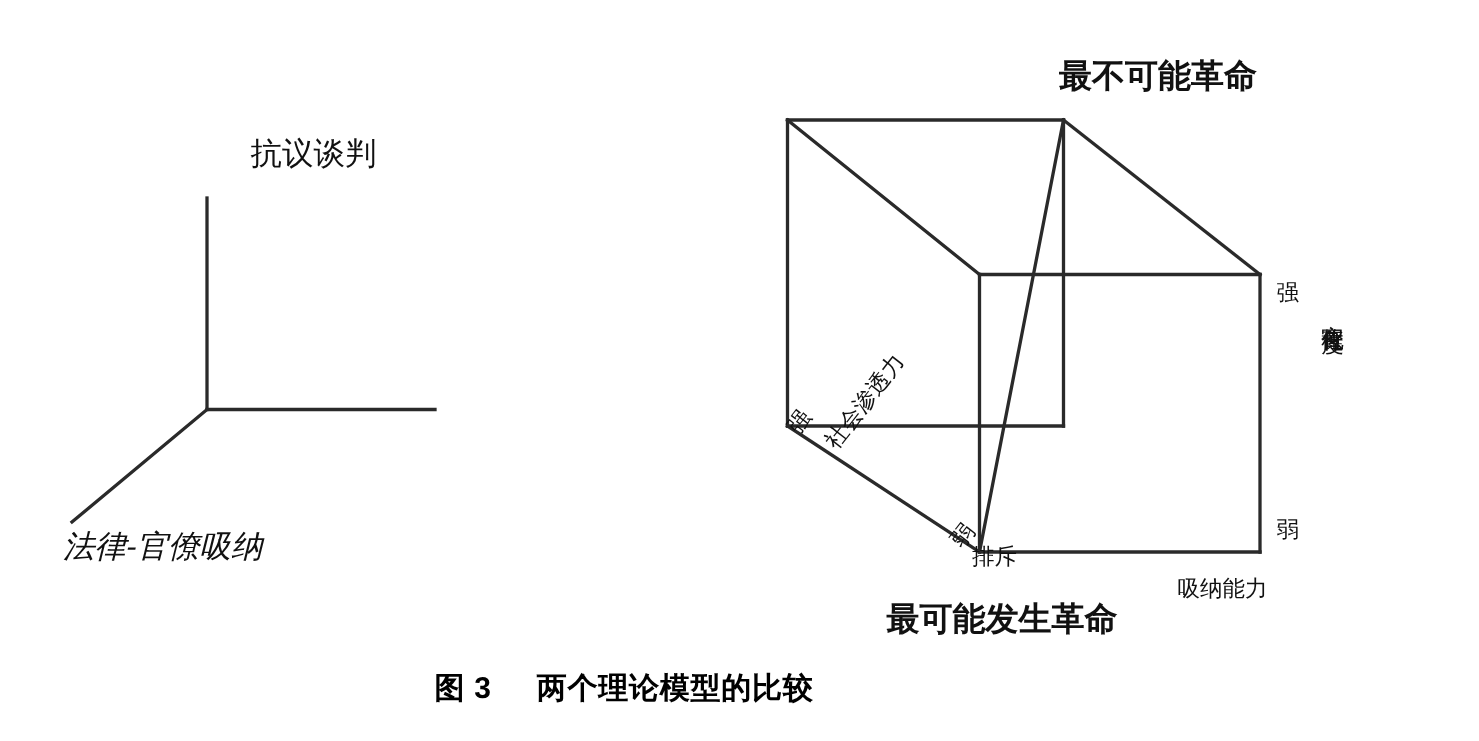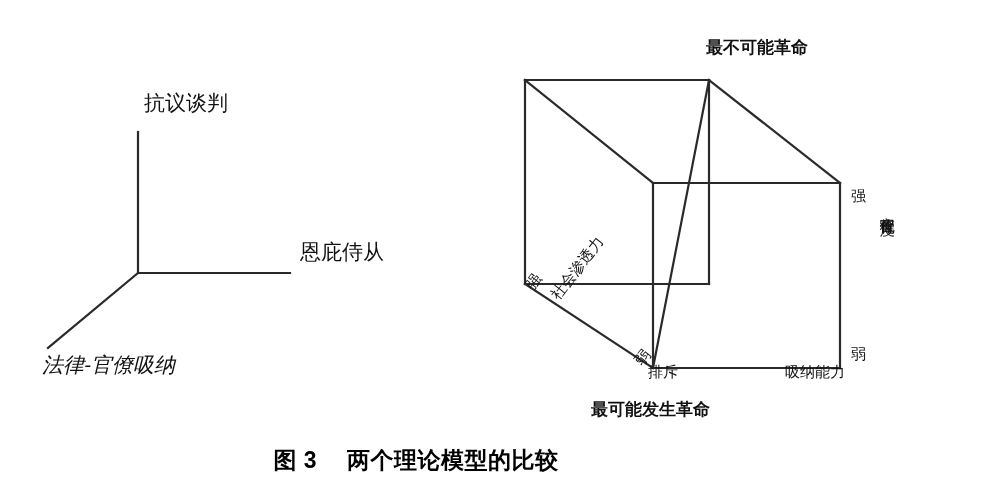--- a/index.html
+++ b/index.html
@@ -27,42 +27,42 @@
     position: absolute;
     white-space: nowrap;
     font-family: "Liberation Sans", sans-serif;
     color: #111111;
     line-height: 1.15;
   }
   .lbl-lg {
     font-size: 21px;
   }
   .lbl-md {
-    font-size: 17px;
+    font-size: 22px;
   }
   .lbl-sm {
     font-size: 15px;
   }
   .bold {
     font-weight: bold;
   }
   .vert {
     writing-mode: vertical-rl;
     text-orientation: upright;
     letter-spacing: 1px;
   }
   .rot-neg {
     transform: rotate(-52deg);
     transform-origin: left top;
   }
   .caption {
     position: absolute;
     width: 832px;
     text-align: center;
-    font-size: 23px;
+    font-size: 20px;
     font-weight: bold;
     letter-spacing: 0.5px;
   }
   .caption .gap {
     display: inline-block;
     width: 30px;
   }
 </style>
 </head>
 <body>
@@ -87,37 +87,36 @@
       <line x1="653" y1="368" x2="840" y2="368"></line>
 
       <line x1="525" y1="80" x2="653" y2="183"></line>
       <line x1="709" y1="80" x2="840" y2="183"></line>
       <line x1="525" y1="284" x2="653" y2="368"></line>
 
       <line x1="709" y1="80" x2="653" y2="368"></line>
     </g>
   </svg>
 
-  <div class="lbl lbl-lg" style="left:144px; top:91px;">抗议谈判</div>
+  <div class="lbl lbl-lg" style="left:167px; top:91px;">抗议谈判</div>
 
-  <div class="lbl lbl-lg" style="left:300px; top:240px;">恩庇侍从</div>
 
   <div class="lbl lbl-lg" style="left:42px; top:353px;font-style:italic;">法律-官僚吸纳</div>
 
   <div class="lbl lbl-md bold" style="left:706px; top:38px;">最不可能革命</div>
 
   <div class="lbl lbl-md bold" style="left:556px; top:400px;margin-left:35px;">最可能发生革命</div>
 
   <div class="lbl lbl-sm" style="left:851px; top:187px;">强</div>
 
   <div class="lbl lbl-sm" style="left:851px; top:345px;">弱</div>
 
   <div class="lbl lbl-sm vert" style="left:879px; top:205px;">官僚化程度</div>
 
-  <div class="lbl lbl-sm" style="left:785px; top:363px;">吸纳能力</div>
+  <div class="lbl lbl-sm" style="left:785px; top:384px;">吸纳能力</div>
 
   <div class="lbl lbl-sm rot-neg" style="left:522px; top:282px;">强</div>
 
   <div class="lbl lbl-sm rot-neg" style="left:547px; top:292px;">社会渗透力</div>
 
   <div class="lbl lbl-sm rot-neg" style="left:631px; top:358px;">弱</div>
 
   <div class="lbl lbl-sm" style="left:648px; top:363px;">排斥</div>
 
   <div class="caption" style="left:0; top:445px;">

